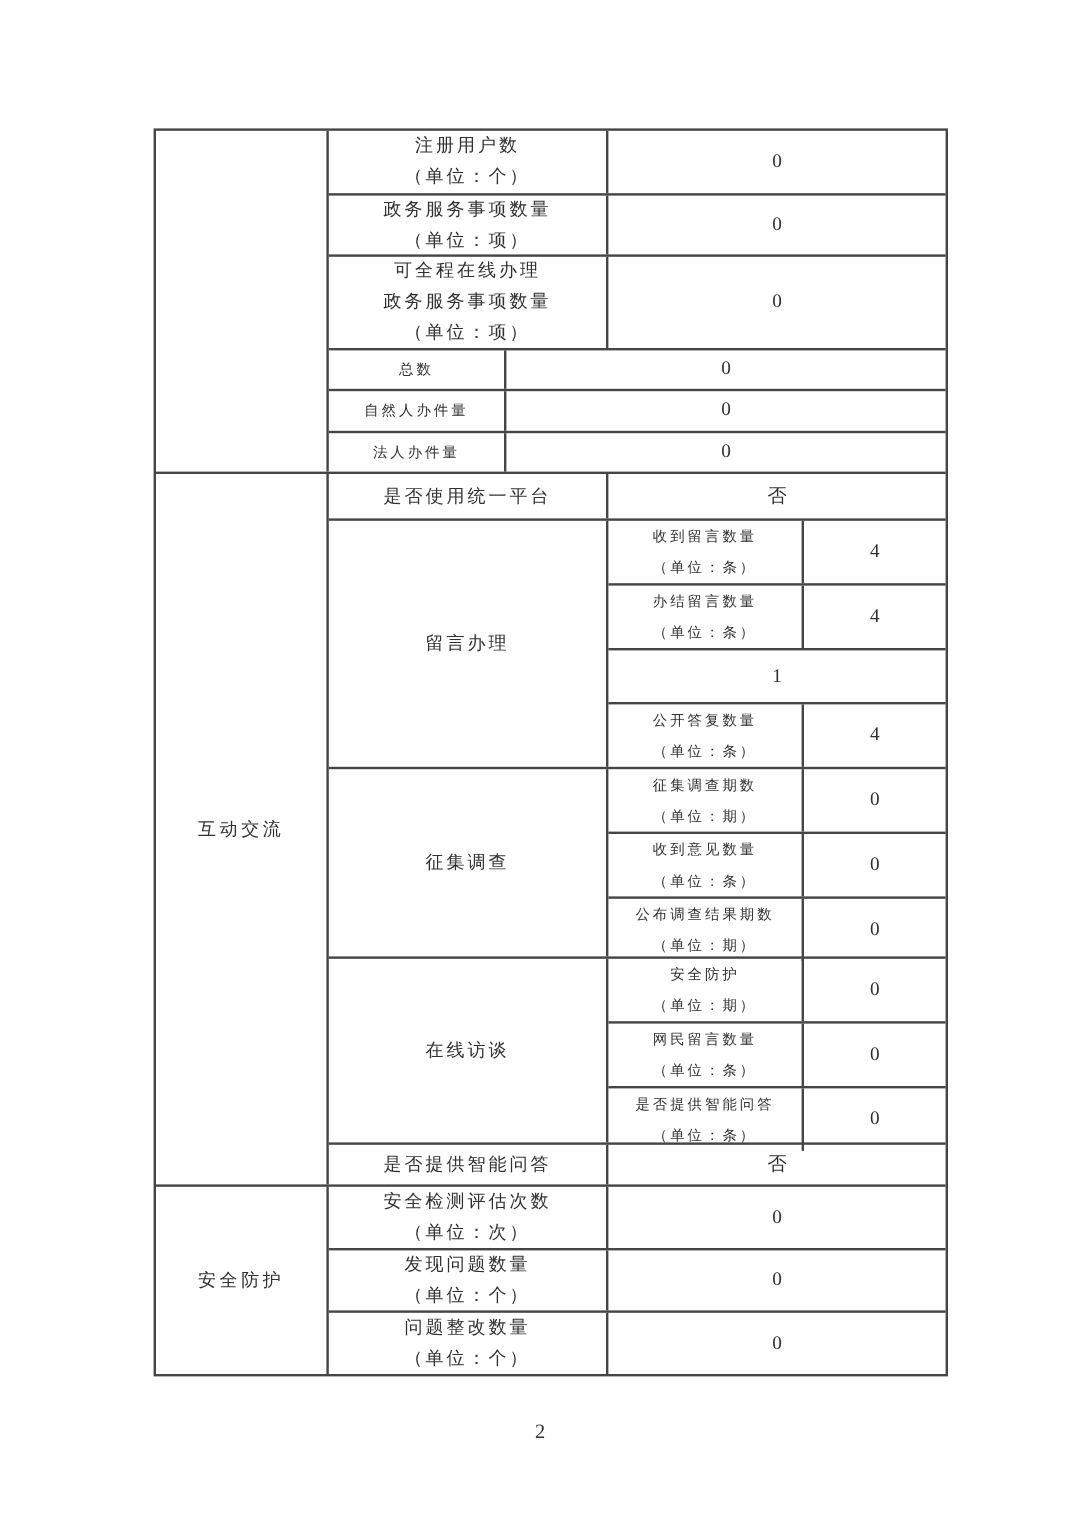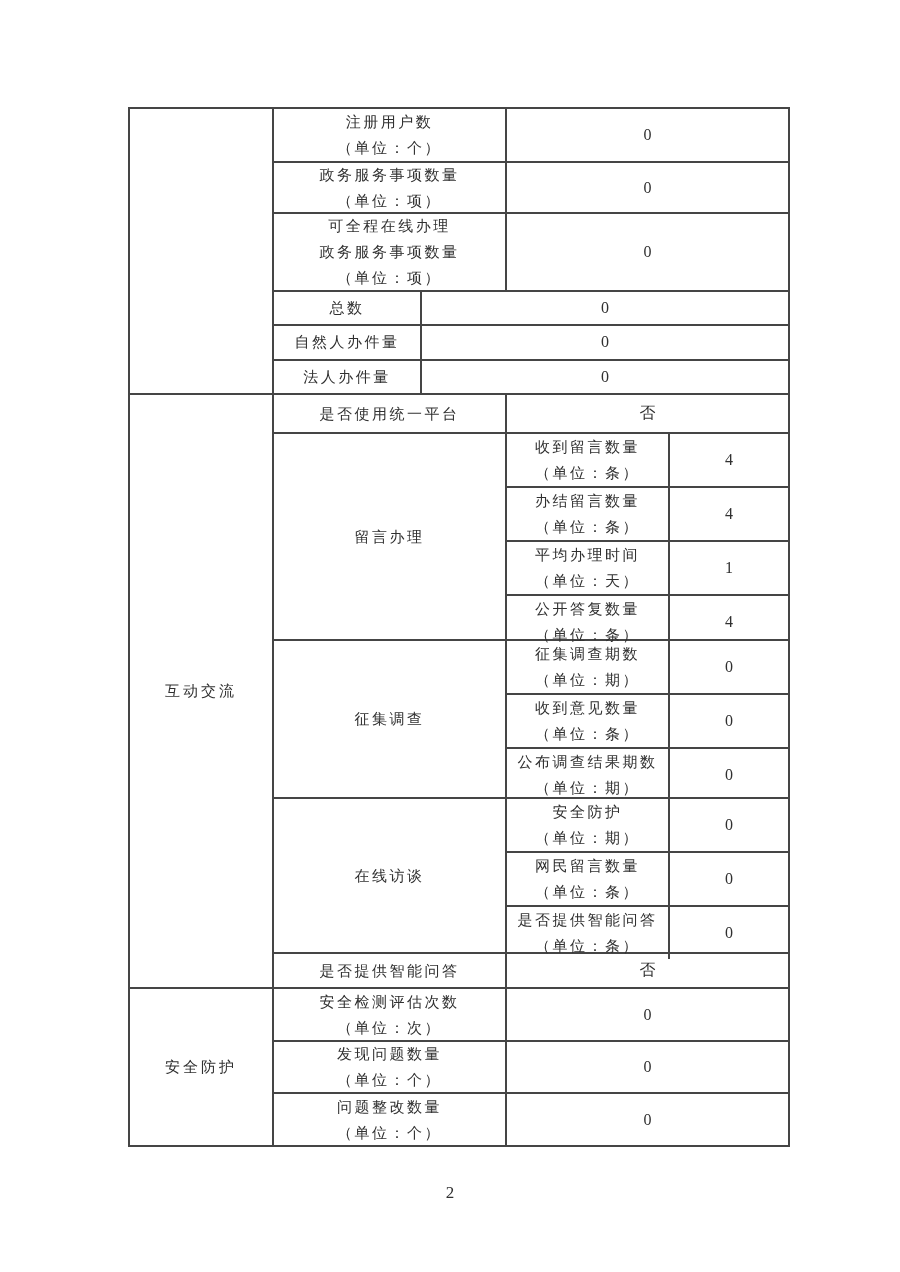--- a/index.html
+++ b/index.html
@@ -29,21 +29,21 @@
   .cell {
     display: flex; flex-direction: column;
     justify-content: center; align-items: center; text-align: center;
   }
   .label { width: 233px; border-right: 2px solid #454545; font-size: 15px; }
   .val { flex: 1; font-size: 16px; }
   .ln { line-height: 26px; letter-spacing: 2.5px; }
   .subrows { flex: 1; display: flex; flex-direction: column; }
   .subrow { display: flex; flex: 1; border-bottom: 2px solid #454545; }
   .subrow:last-child { border-bottom: none; }
-  .sublabel { width: 163px; border-right: 2px solid #454545; font-size: 15px; }
+  .sublabel { width: 163px; border-right: 2px solid #454545; font-size: 12px; }
   .sublabel.narrow { width: 148px; }
   .subval { flex: 1; font-size: 16px; }
   .pagenum {
     position: absolute; left: 0; right: 0; top: 1183px;
     text-align: center; font-size: 17px; color: #303030;
   }
 </style>
 </head>
 <body>
 
@@ -128,24 +128,20 @@
             <div class="cell subval">4</div>
           </div>
           <div class="subrow">
             <div class="cell sublabel">
               <div class="ln">办结留言数量</div>
               <div class="ln">（单位：条）</div>
             </div>
             <div class="cell subval">4</div>
           </div>
           <div class="subrow">
-            <div class="cell sublabel">
-              <div class="ln">平均办理时间</div>
-              <div class="ln">（单位：天）</div>
-            </div>
             <div class="cell subval">1</div>
           </div>
           <div class="subrow">
             <div class="cell sublabel">
               <div class="ln">公开答复数量</div>
               <div class="ln">（单位：条）</div>
             </div>
             <div class="cell subval">4</div>
           </div>
         </div>

